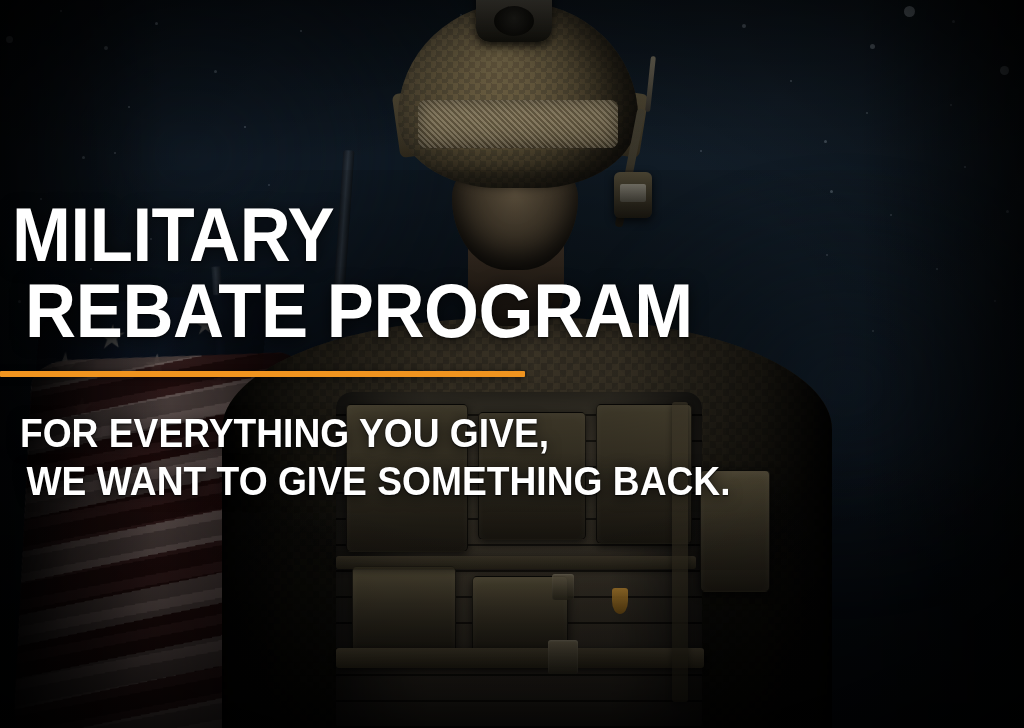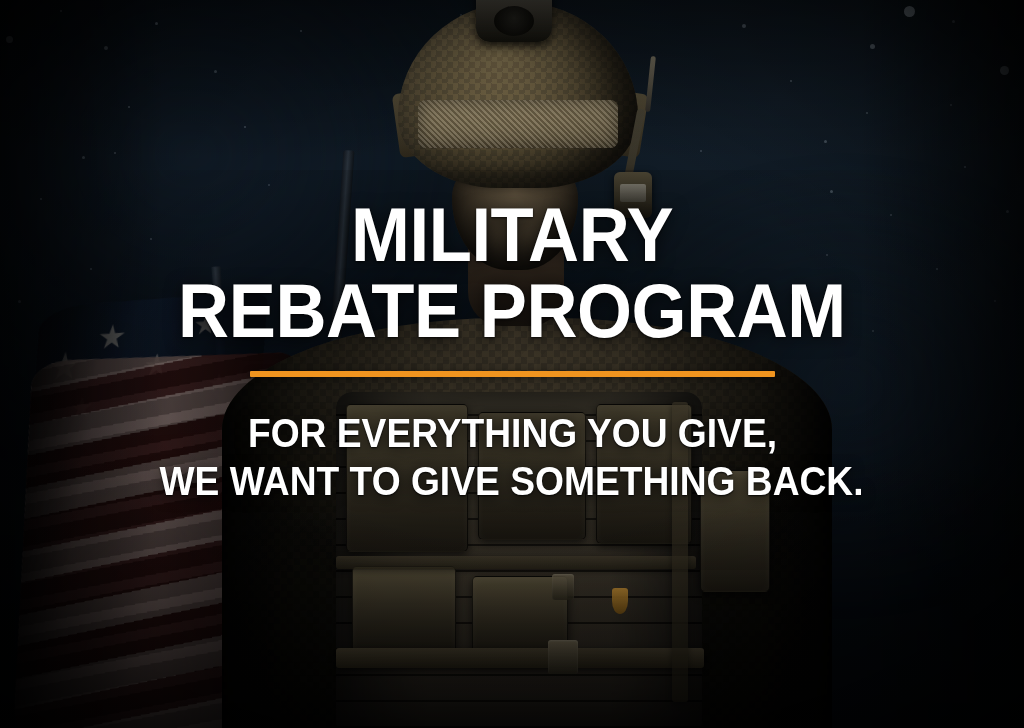--- a/index.html
+++ b/index.html
@@ -296,21 +296,21 @@
   .text-scrim {
     position:absolute; left:0; top:170px; width:1024px; height:400px;
     background:radial-gradient(ellipse 62% 70% at 50% 50%, rgba(0,0,0,.46) 0%, rgba(0,0,0,.22) 55%, rgba(0,0,0,0) 100%);
     pointer-events:none;
   }
 
   
   .content {
     position:absolute; inset:0;
     display:flex; flex-direction:column;
-    align-items:center;
+    align-items:flex-start;
     text-align:center;
     pointer-events:none;
   }
   .headline {
     color:#ffffff;
     font-family:"Liberation Sans", sans-serif;
     font-weight:bold;
     font-size:76px;
     line-height:.97;
     letter-spacing:-0.5px;

